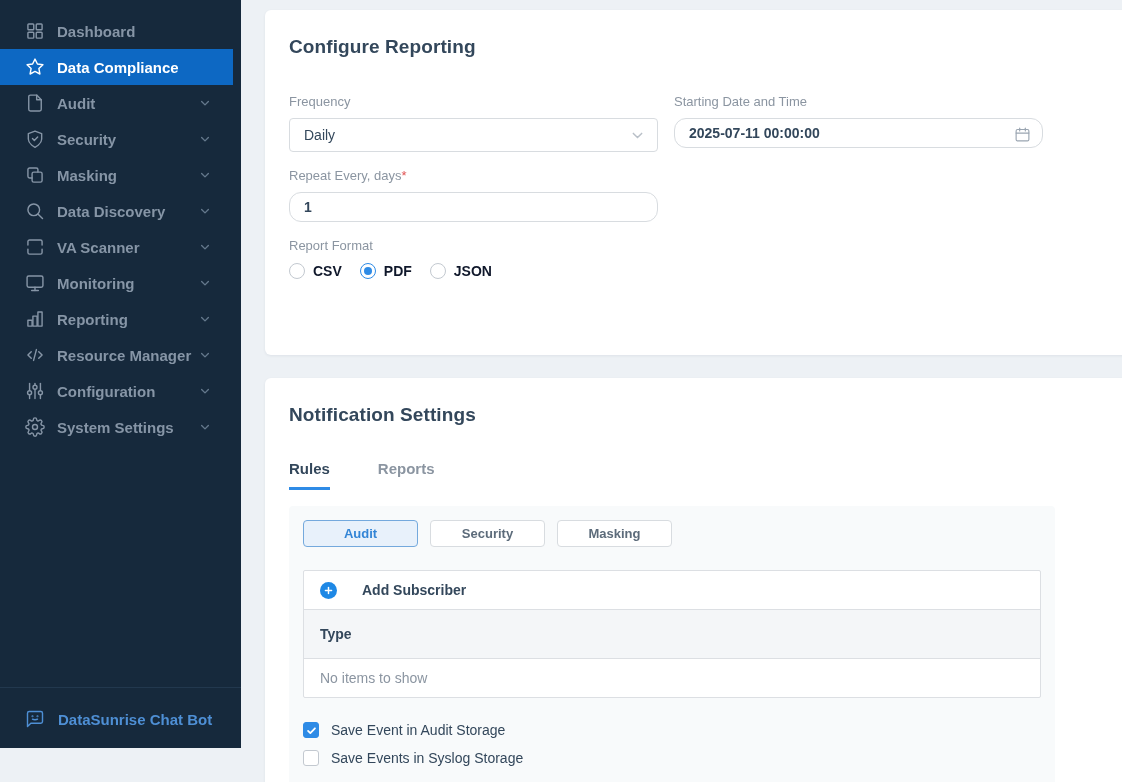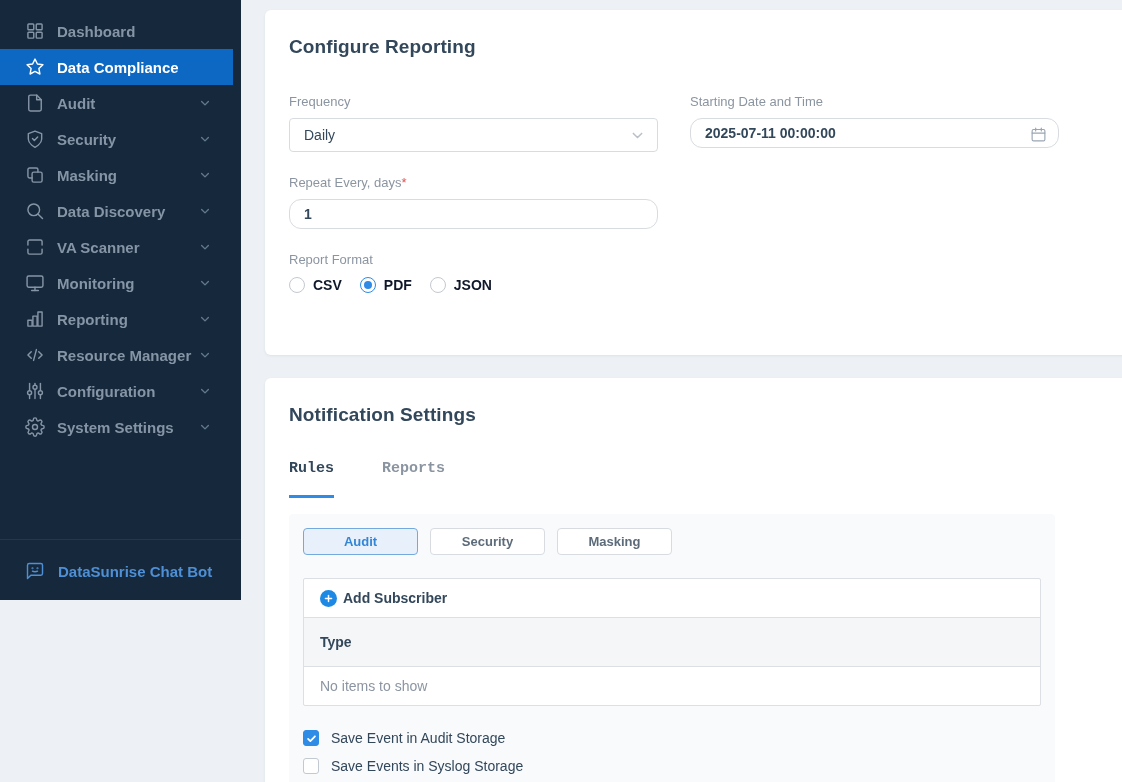--- a/index.html
+++ b/index.html
@@ -3,21 +3,21 @@
 <meta charset="utf-8">
 <style>
   html,body{margin:0;padding:0;}
   body{
     width:1122px;height:782px;position:relative;overflow:hidden;
     background:#edf1f5;
     font-family:"Liberation Sans",sans-serif;
     -webkit-font-smoothing:antialiased;
   }
   
-  .sidebar{position:absolute;left:0;top:0;width:241px;height:600px;background:#16293c;}
+  .sidebar{position:absolute;left:0;top:0;width:241px;height:748px;background:#16293c;}
   .side-list{padding-top:13px;}
   .side-item{
     height:36px;display:flex;align-items:center;
     padding:0 30px 0 25px;color:#8695a6;font-size:15px;font-weight:600;cursor:pointer;
   }
   .side-item .mi{width:20px;height:20px;margin-right:12px;flex:none;stroke:currentColor;fill:none;stroke-width:1.7;stroke-linecap:round;stroke-linejoin:round;}
   .side-item .chev{margin-left:auto;width:12px;height:12px;stroke:#64788c;fill:none;stroke-width:1.8;stroke-linecap:round;stroke-linejoin:round;flex:none;}
   .side-item.active{background:#0d68c3;color:#ffffff;margin-right:8px;padding-right:22px;font-weight:700;}
   .side-bottom{
     position:absolute;left:0;bottom:0;width:241px;box-sizing:border-box;
@@ -29,21 +29,21 @@
   
   .card{
     position:absolute;left:265px;width:880px;background:#ffffff;border-radius:6px;
     box-shadow:0 1px 3px rgba(30,45,65,0.07);
   }
   .card1{top:10px;height:345px;}
   .card2{top:378px;height:500px;}
   .card-inner{padding:26px 24px;}
   .section-title{font-size:19px;font-weight:700;color:#33475b;letter-spacing:.1px;}
   
-  .form-grid{display:grid;grid-template-columns:369px 369px;column-gap:32px;row-gap:23px;margin-top:36px;}
+  .form-grid{display:grid;grid-template-columns:369px 369px;column-gap:32px;row-gap:23px;margin-top:36px;gap:16px;}
   .field-label{font-size:13px;color:#8b95a1;margin-bottom:9px;}
   .req{color:#e05252;}
   .input-wrap{position:relative;}
   .text-input{
     width:100%;height:30px;box-sizing:border-box;border:1px solid #d8dce0;border-radius:12px;
     padding:0 40px 0 14px;font-family:"Liberation Sans",sans-serif;
     font-size:14px;font-weight:600;color:#33475b;background:#fff;outline:none;
   }
   .select-box{
     height:34px;box-sizing:border-box;border:1px solid #d8dce0;border-radius:4px;
@@ -52,32 +52,32 @@
   }
   .select-box .sel-chev{margin-left:auto;width:15px;height:15px;stroke:#b9c0c8;fill:none;stroke-width:1.8;stroke-linecap:round;stroke-linejoin:round;}
   .input-icon{position:absolute;right:12px;top:8px;width:17px;height:17px;stroke:#9aa5b1;fill:none;stroke-width:1.6;stroke-linecap:round;stroke-linejoin:round;}
   .radio-row{display:flex;align-items:center;gap:18px;margin-top:10px;}
   .radio{display:flex;align-items:center;gap:8px;font-size:14px;font-weight:700;color:#0f172a;cursor:pointer;}
   .radio .dot{width:16px;height:16px;border-radius:50%;border:1px solid #c3c9d0;background:#fff;box-sizing:border-box;position:relative;flex:none;}
   .radio.checked .dot{border-color:#2e8be6;}
   .radio.checked .dot::after{content:"";position:absolute;left:3px;top:3px;width:8px;height:8px;border-radius:50%;background:#2e8be6;}
   
   .tabs{display:flex;gap:48px;margin-top:34px;}
-  .tab{font-size:15px;color:#8b95a1;font-weight:600;padding-bottom:18px;border-bottom:3px solid transparent;cursor:pointer;font-family:Liberation Mono, monospace;}
+  .tab{font-size:15px;color:#8b95a1;font-weight:600;padding-bottom:10px;border-bottom:3px solid transparent;cursor:pointer;}
   .tab.active{color:#33475b;font-weight:700;border-bottom-color:#2e8be6;}
   .panel{margin-top:16px;background:#f8fafb;border-radius:4px;padding:14px 14px 22px;width:738px;}
   .btn-row{display:flex;gap:12px;}
   .seg-btn{
     width:115px;height:27px;box-sizing:border-box;border:1px solid #d8dce0;border-radius:4px;
     background:#fff;color:#5c6b7a;font-size:13px;font-weight:700;
     display:flex;align-items:center;justify-content:center;cursor:pointer;
   }
   .seg-btn.active{background:#e8f1fb;border-color:#74a9dd;color:#3385d6;}
   .sub-table{margin-top:23px;border:1px solid #dcdfe3;border-radius:2px;background:#fff;}
-  .add-row{height:38px;display:flex;align-items:center;padding:0 16px;gap:6px;cursor:pointer;text-align:center;}
+  .add-row{height:38px;display:flex;align-items:center;padding:0 16px;gap:25px;cursor:pointer;text-align:center;}
   .add-row .add-label{font-size:14px;font-weight:700;color:#33475b;}
   .plus-circle{width:17px;height:17px;border-radius:50%;background:#1e88e5;display:flex;align-items:center;justify-content:center;flex:none;}
   .plus-circle svg{width:9px;height:9px;stroke:#fff;stroke-width:2.6;stroke-linecap:round;}
   .type-row{height:32px;background:#f4f6f8;border-top:1px solid #dcdfe3;border-bottom:1px solid #dcdfe3;display:flex;align-items:center;padding:8px 16px;font-size:14px;font-weight:700;color:#33475b;}
   .empty-row{height:38px;display:flex;align-items:center;padding:0 16px;font-size:14px;color:#8b95a1;}
   .check-list{margin-top:24px;display:flex;flex-direction:column;gap:12px;}
   .check-item{display:flex;align-items:center;gap:12px;font-size:14px;color:#33475b;cursor:pointer;}
   .checkbox{width:16px;height:16px;box-sizing:border-box;border-radius:3px;border:1px solid #c3c9d0;background:#fff;display:flex;align-items:center;justify-content:center;flex:none;}
   .checkbox.checked{background:#2e8be6;border-color:#2e8be6;}
   .checkbox svg{width:11px;height:11px;stroke:#fff;stroke-width:2.6;fill:none;stroke-linecap:round;stroke-linejoin:round;}

